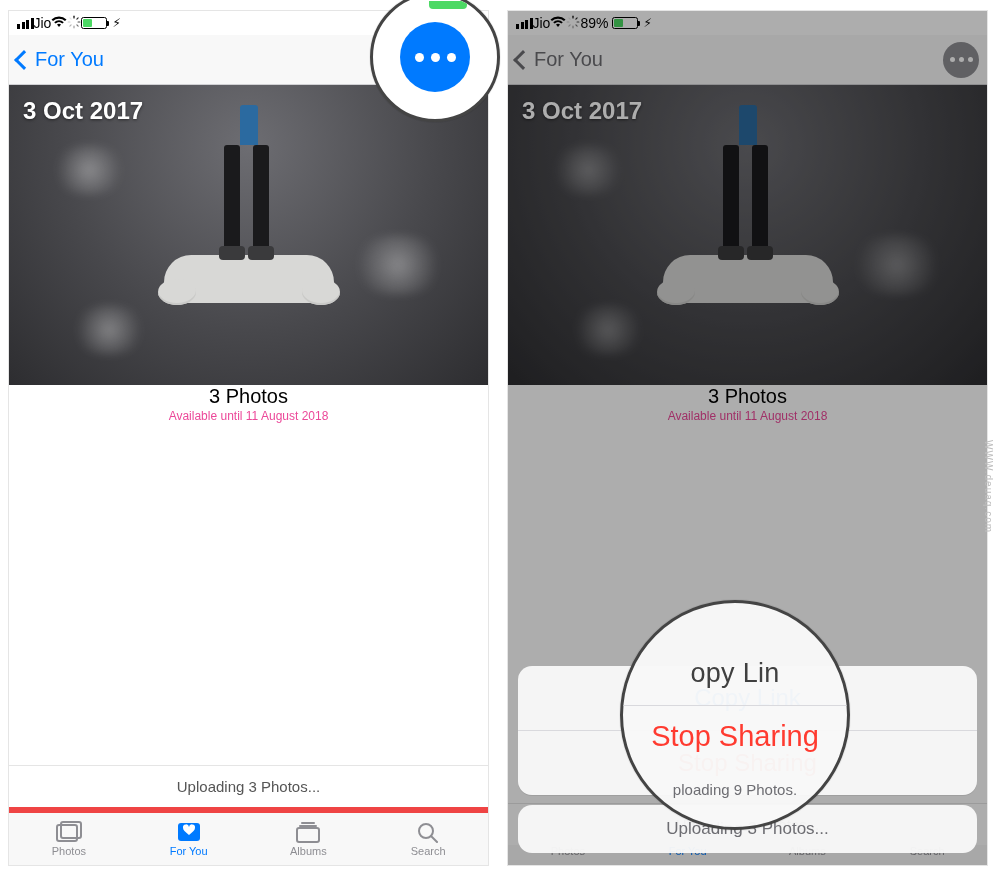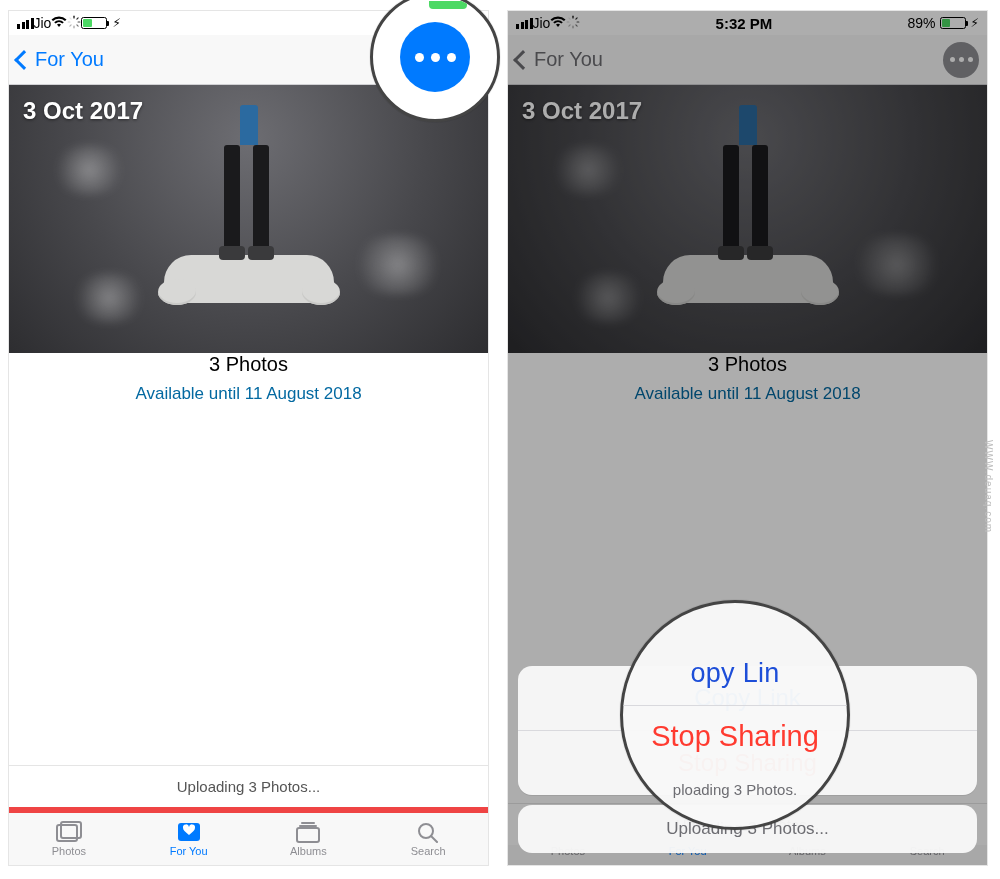--- a/index.html
+++ b/index.html
@@ -78,21 +78,21 @@
     width: 36px; height: 36px; border-radius: 50%;
     background: #007aff;
     display:flex; align-items:center; justify-content:center;
     gap:4px;
   }
   .phone.right .more-btn { background:#8e8e93; }
   .more-btn .dot { width:5px; height:5px; border-radius:50%; background:#fff; }
   
   .hero {
     position: relative;
-    height: 268px;
+    height: 300px;
     background: radial-gradient(circle at 50% 20%, #6d6d72 0%, #48484c 55%, #2d2d30 100%);
     overflow: hidden;
   }
   .hero .date {
     position:absolute; top:12px; left:14px;
     color:#fff; font-size:24px; font-weight:600;
     text-shadow: 0 1px 3px rgba(0,0,0,0.5);
   }
   
   .figure { position:absolute; left:50%; top:20px; transform:translateX(-50%);}
@@ -114,21 +114,21 @@
     background: radial-gradient(circle, rgba(255,255,255,0.35) 0%, transparent 70%);
     filter: blur(4px);
   }
   .s1{top:60px;left:40px;} .s2{top:150px;right:40px;width:100px;height:60px;} .s3{bottom:30px;left:60px;}
   
   .summary {
     text-align:center;
     font-size:20px;
     color:#000;
   }
-  .summary .sub { font-size:17px; color:#0369a1; margin-top:8px; }
+  .summary .sub { font-size:12px; color:#ec4899; margin-top:1px; }
   
   .uploading {
     position:absolute; left:0; right:0;
     bottom:58px; 
     padding:12px 0;
     text-align:center;
     font-size:15px; color:#555;
     background:#fff;
     border-top:1px solid #e5e5e5;
   }
@@ -192,21 +192,21 @@
   .callout.c1 .bigmore {
     width:70px; height:70px; border-radius:50%; background:#007aff;
     display:flex; align-items:center; justify-content:center; gap:7px;
   }
   .callout.c1 .bigmore .dot { width:9px; height:9px; border-radius:50%; background:#fff;}
   .callout.c2 {
     width:230px; height:230px; top:600px; left:620px;
     background: rgba(248,248,248,0.97);
     flex-direction:column;
   }
-  .callout.c2 .top { color:#1d4ed8; font-size:27px; margin-top:26px; letter-spacing:0.3px;}
+  .callout.c2 .top { color:#404040; font-size:27px; margin-top:26px; letter-spacing:0.3px;}
   .callout.c2 .line { height:1px; width:100%; background:#d9d9dd; margin:16px 0 14px;}
   .callout.c2 .mid { color:#ff3b30; font-size:29px; font-weight:400;}
   .callout.c2 .bot { color:#6d6d72; font-size:15px; margin-top:28px;}
   
   .watermark {
     position:absolute; right:6px; top:440px;
     writing-mode: vertical-rl;
     font-size:10px; color:#bdbdbd; letter-spacing:1px;
     z-index:50;
   }
@@ -350,21 +350,20 @@
               <rect x="11" y="1" width="2" height="5" rx="1" transform="rotate(90 12 12)" opacity=".7"></rect>
               <rect x="11" y="1" width="2" height="5" rx="1" transform="rotate(135 12 12)" opacity=".55"></rect>
               <rect x="11" y="1" width="2" height="5" rx="1" transform="rotate(180 12 12)" opacity=".4"></rect>
               <rect x="11" y="1" width="2" height="5" rx="1" transform="rotate(225 12 12)" opacity=".3"></rect>
               <rect x="11" y="1" width="2" height="5" rx="1" transform="rotate(270 12 12)" opacity=".2"></rect>
               <rect x="11" y="1" width="2" height="5" rx="1" transform="rotate(315 12 12)" opacity=".1"></rect>
             </g>
           </svg>
       </span>
     </div>
-    <div class="time">5:32 PM</div>
     <div class="right-icons">
       <span>89%</span>
       <span class="battery">
           <span class="fill"></span>
         </span>
       <span class="bolt">⚡︎</span>
     </div>
   </div>
 
   <div class="navbar">
@@ -457,16 +456,16 @@
     <span class="dot"></span>
       <span class="dot"></span>
       <span class="dot"></span>
   </div>
 </div>
 
 <div class="callout c2">
   <div class="top">opy Lin</div>
   <div class="line"></div>
   <div class="mid">Stop Sharing</div>
-  <div class="bot">ploading 3 Photos.</div>
+  <div class="bot">ploading 9 Photos.</div>
 </div>
 
 <div class="watermark">WWW.deuaq.com</div>
 
 </body></html>

